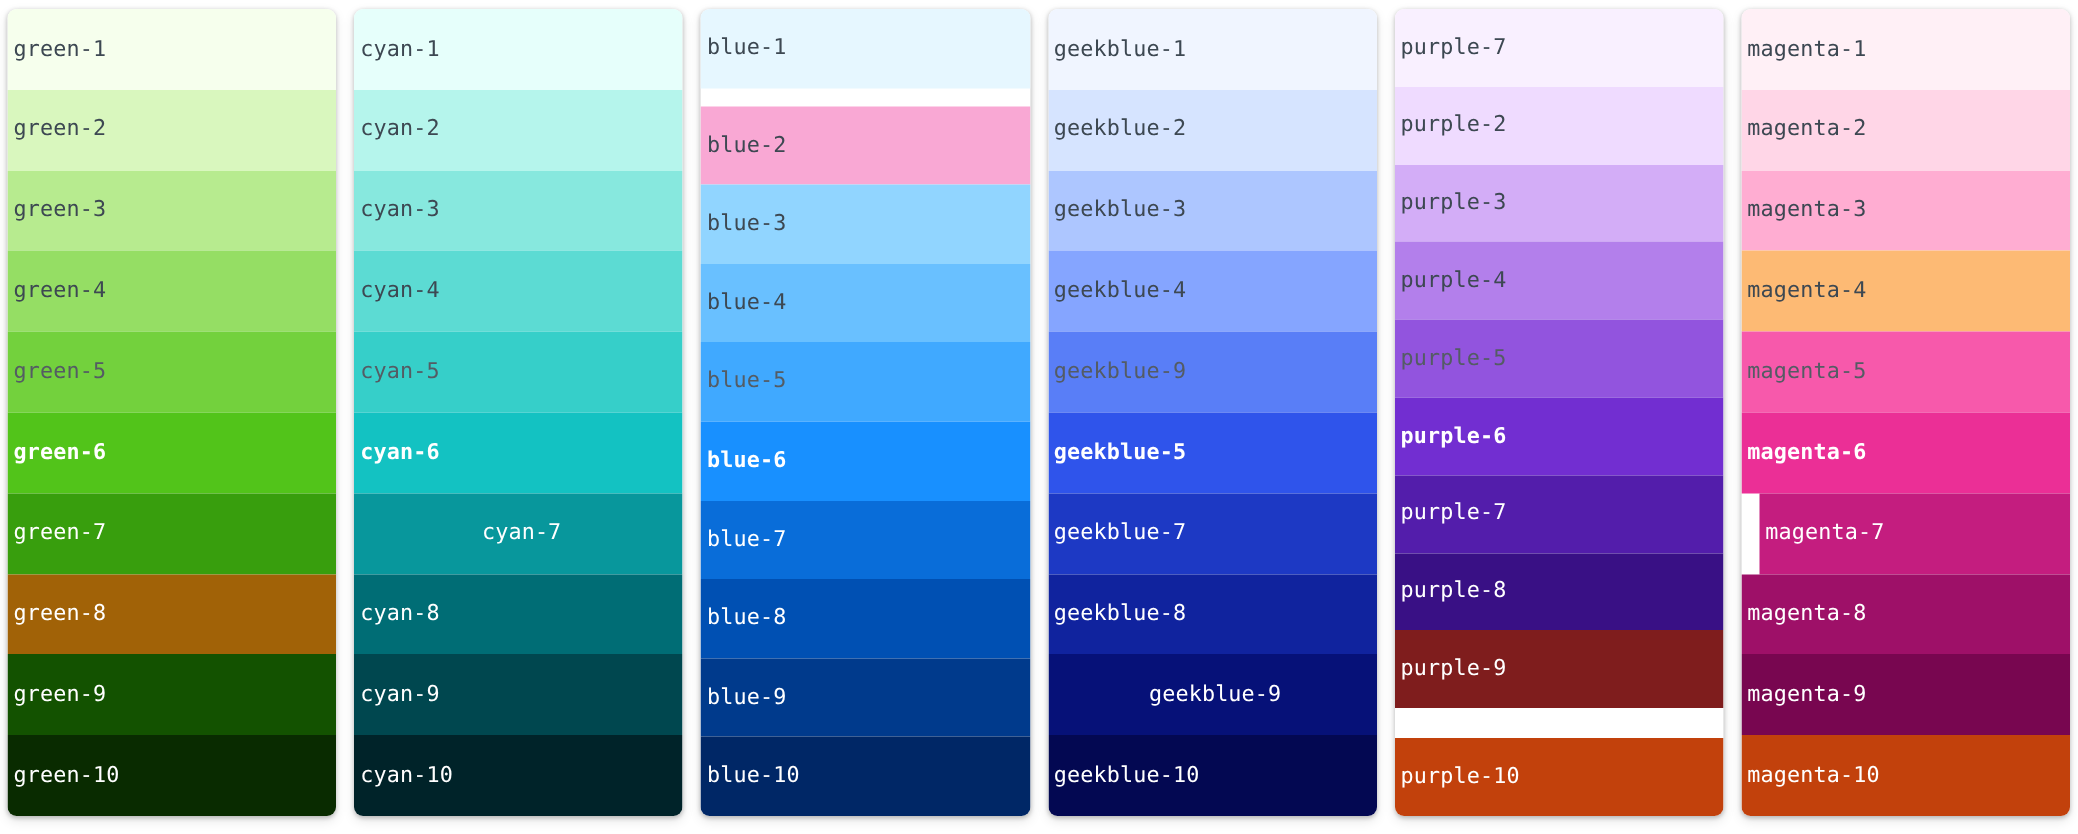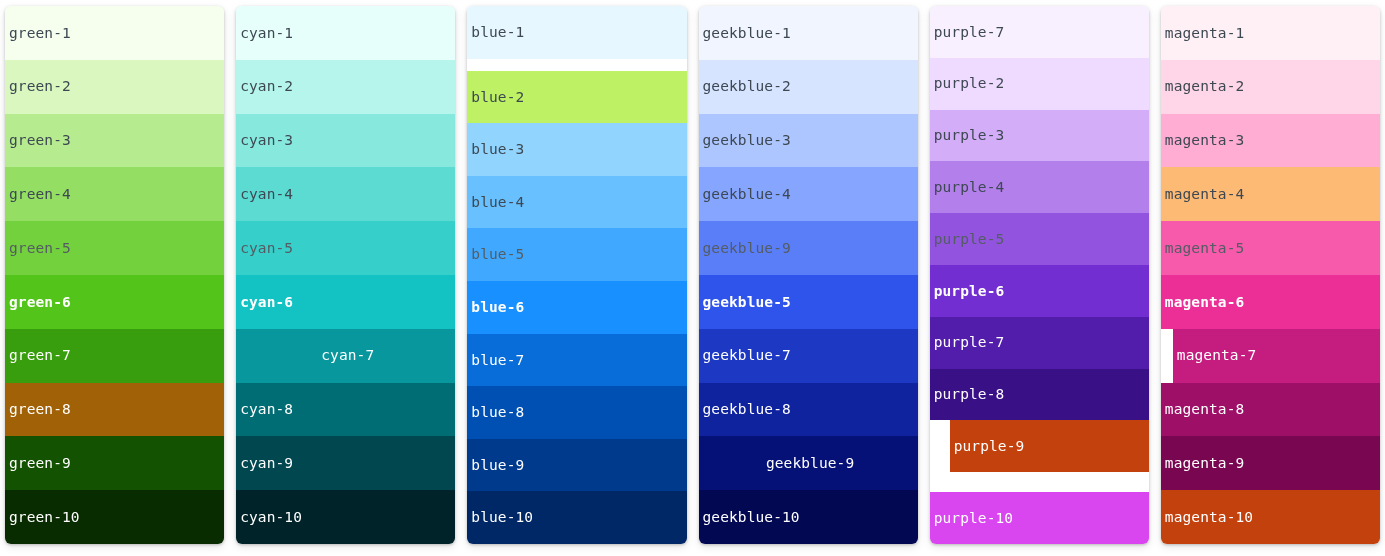--- a/index.html
+++ b/index.html
@@ -131,21 +131,21 @@
         <span class="swatch-label">cyan-9</span>
       </div>
       <div class="swatch text-light" style="background-color: rgb(0, 35, 41);">
         <span class="swatch-label">cyan-10</span>
       </div>
     </div>
     <div class="palette-column">
       <div class="swatch text-dark" style="background-color: rgb(230, 247, 255);">
         <span class="swatch-label">blue-1</span>
       </div>
-      <div class="swatch text-dark" style="background-color: #bef264; margin-top: 12px;">
+      <div class="swatch text-dark" style="background-color: #f9a8d4; margin-top: 12px;">
         <span class="swatch-label">blue-2</span>
       </div>
       <div class="swatch text-dark" style="background-color: rgb(145, 213, 255);">
         <span class="swatch-label">blue-3</span>
       </div>
       <div class="swatch text-dark" style="background-color: rgb(105, 192, 255);">
         <span class="swatch-label">blue-4</span>
       </div>
       <div class="swatch text-muted" style="background-color: rgb(64, 169, 255);">
         <span class="swatch-label">blue-5</span>
@@ -216,24 +216,24 @@
       </div>
       <div class="swatch text-light is-primary" style="background-color: rgb(114, 46, 209);">
         <span class="swatch-label">purple-6</span>
       </div>
       <div class="swatch text-light" style="background-color: rgb(83, 29, 171);">
         <span class="swatch-label">purple-7</span>
       </div>
       <div class="swatch text-light" style="background-color: rgb(57, 16, 133);">
         <span class="swatch-label">purple-8</span>
       </div>
-      <div class="swatch text-light" style="background-color: #c2410c; margin-left: 20px;">
+      <div class="swatch text-light" style="background-color: #7f1d1d;">
         <span class="swatch-label">purple-9</span>
       </div>
-      <div class="swatch text-light" style="background-color: #d946ef; margin-top: 20px;">
+      <div class="swatch text-light" style="background-color: #c2410c; margin-top: 20px;">
         <span class="swatch-label">purple-10</span>
       </div>
     </div>
     <div class="palette-column">
       <div class="swatch text-dark" style="background-color: rgb(255, 240, 246);">
         <span class="swatch-label">magenta-1</span>
       </div>
       <div class="swatch text-dark" style="background-color: rgb(255, 214, 231);">
         <span class="swatch-label">magenta-2</span>
       </div>

